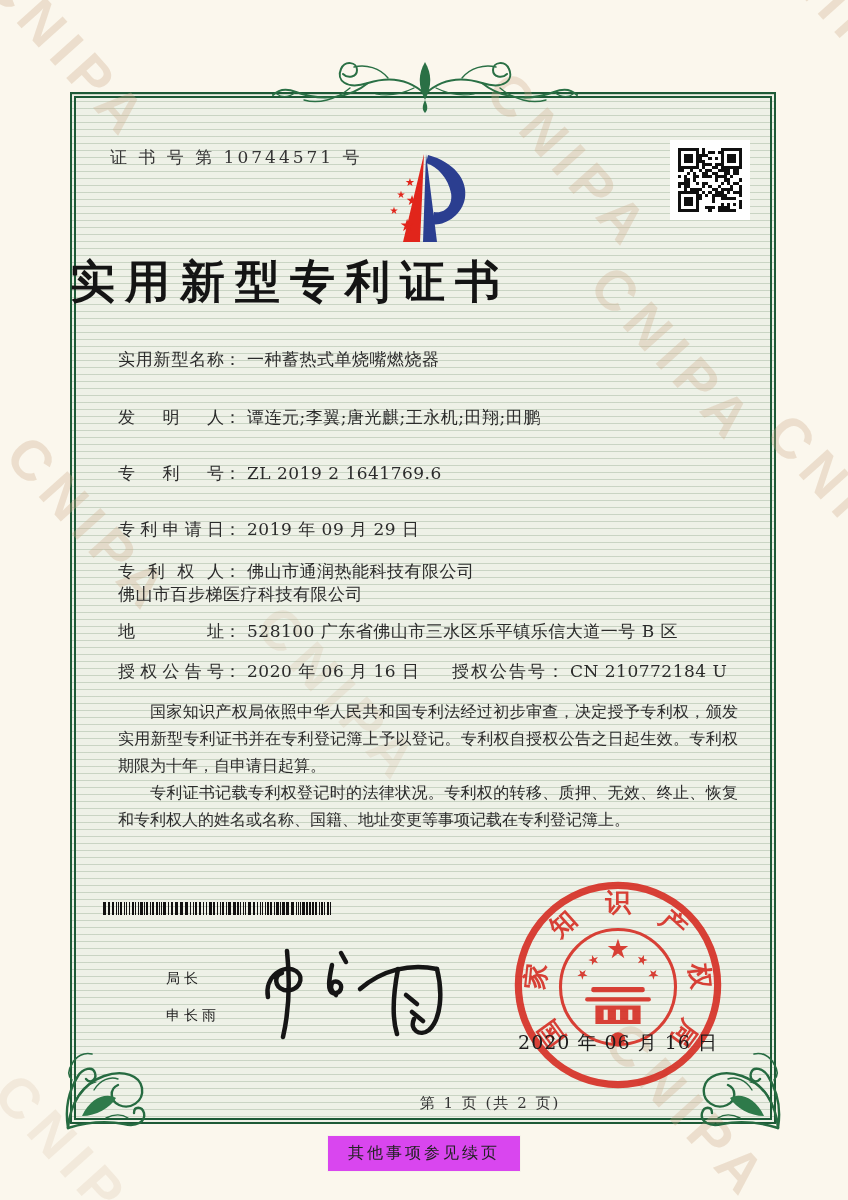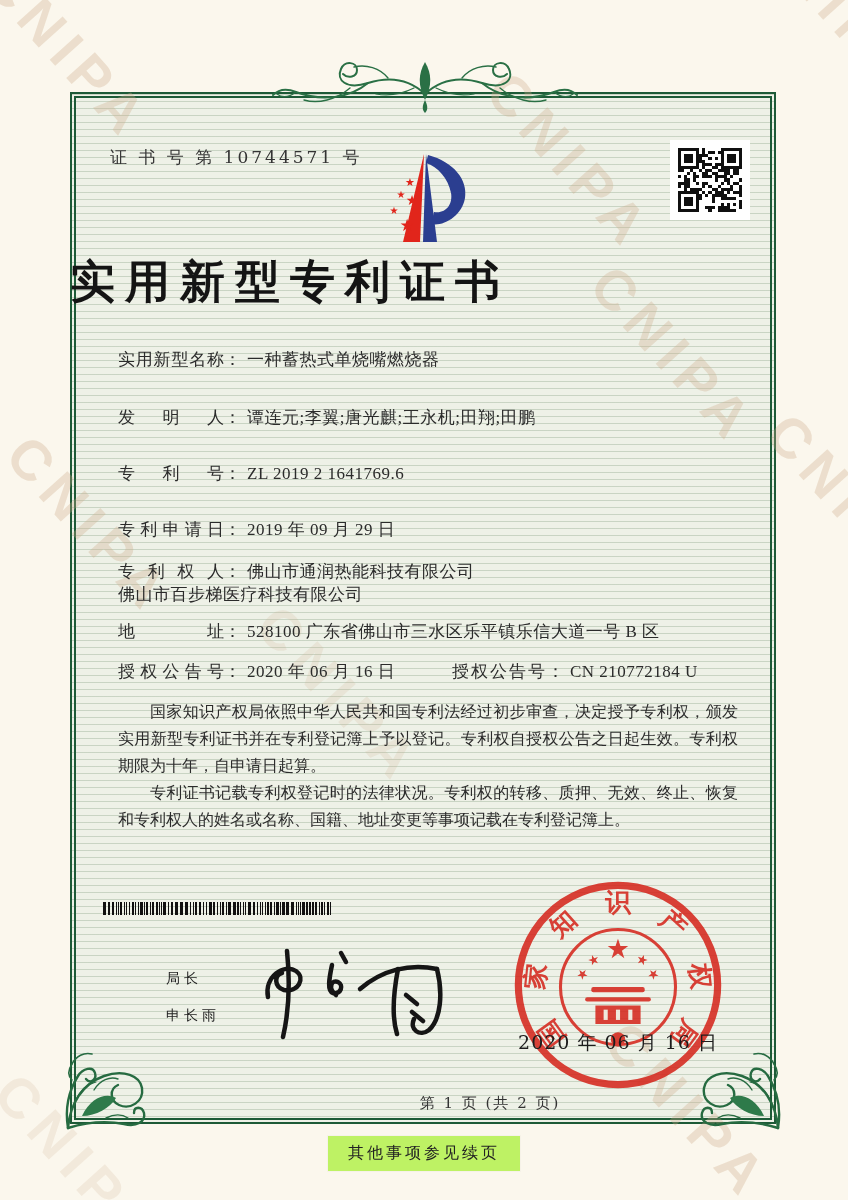--- a/index.html
+++ b/index.html
@@ -16,31 +16,31 @@
       font-size:56px;letter-spacing:9px;color:rgba(206,172,138,.32);transform:rotate(48deg);white-space:nowrap;}
   .wm.soft{color:rgba(206,172,138,.18);}
   .content{position:absolute;inset:0;z-index:3;}
   .abs{position:absolute;}
   .certno{left:110px;top:146px;font-size:17px;letter-spacing:3px;color:#333;}
   .title{left:70px;top:252px;width:706px;text-align:left;font-size:45px;font-weight:bold;
          letter-spacing:10px;color:#141414;}
   .frow{left:118px;font-size:17px;white-space:nowrap;}
   .flabel{display:inline-block;width:106px;text-align:justify;text-align-last:justify;vertical-align:top;font-family:Liberation Mono, monospace;}
   .colon{margin-right:6px;}
-  .fval{letter-spacing:.5px;font-family:Liberation Serif, serif;}
+  .fval{letter-spacing:.5px;}
   .r0{top:348px}.r1{top:406px}.r2{top:462px}.r3{top:518px}.r4{top:560px}.r5{top:620px}.r6{top:660px}
   .pat2{display:block;}
   .grant2{left:452px;top:660px;font-size:17px;white-space:nowrap;}
   .flabel2{letter-spacing:2px;}
   .paras{left:118px;top:698px;width:620px;font-size:16px;line-height:27px;text-align:justify;}
   .paras p{margin:0;text-indent:2em;}
   .officer{left:118px;font-size:14px;letter-spacing:4px;color:#222;margin-left:48px;}
   .o1{top:970px}.o2{top:1007px}
   .pageno{left:70px;top:1094px;width:840px;text-align:center;font-size:15px;letter-spacing:2px;color:#333;}
-  .note{left:50%;top:1136px;transform:translateX(-50%);background:#bef264;padding:7px 20px;
+  .note{left:50%;top:1136px;transform:translateX(-50%);background:#d946ef;padding:7px 20px;
         font-size:16px;letter-spacing:3px;color:#222;box-shadow:0 0 0 1px rgba(0,0,0,0.02);}
   .qrbox{left:670px;top:140px;width:80px;height:80px;background:#fff;padding:0;}
   .qrbox svg{position:absolute;left:8px;top:8px;width:64px;height:64px;}
   .sealdate{left:505px;top:1030px;width:226px;text-align:center;font-size:19px;letter-spacing:1px;color:#1c1c1c;}
   .orn{position:absolute;z-index:2;}
 </style>
 </head>
 <body>
 
 <div class="page">

